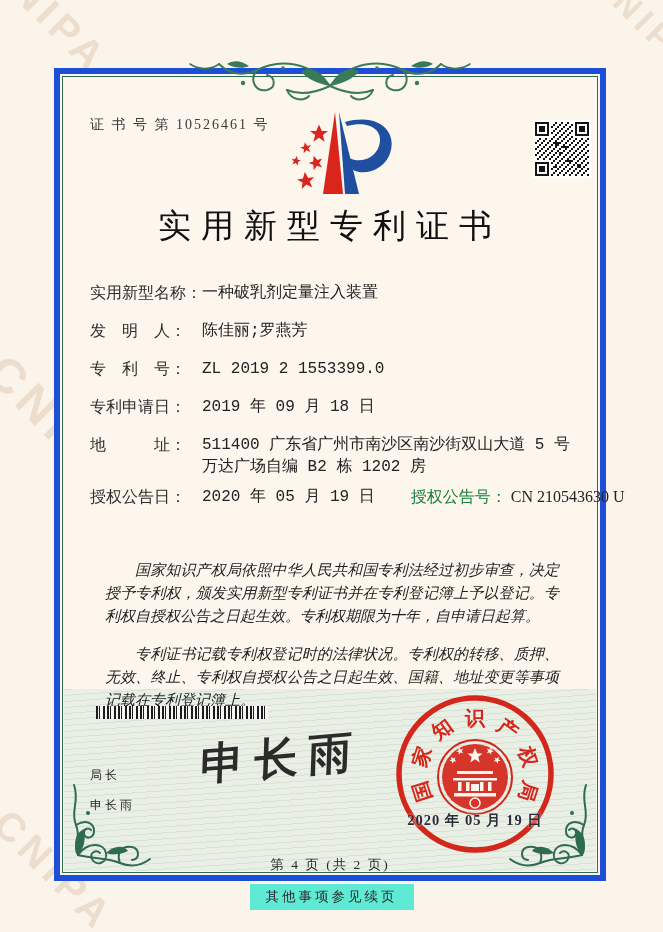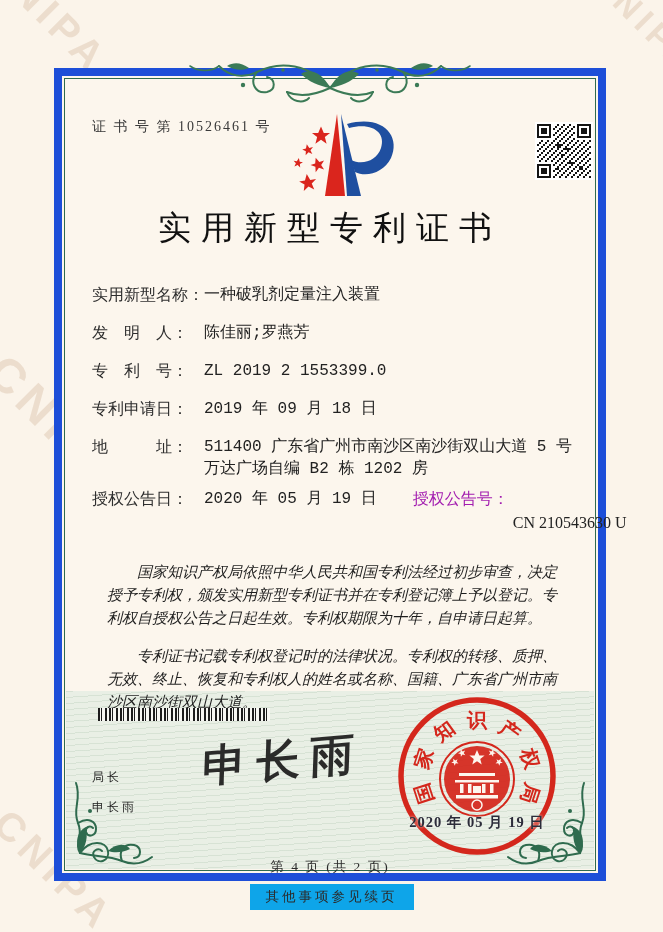--- a/index.html
+++ b/index.html
@@ -15,21 +15,21 @@
     transform:rotate(45deg);letter-spacing:6px;pointer-events:none;z-index:1;
   }
   .redtex{
     position:absolute;width:110px;height:30px;opacity:.55;z-index:1;pointer-events:none;
     background:repeating-radial-gradient(circle at 50% 160%,rgba(214,64,52,.16) 0 2px,transparent 2px 9px);
     transform:rotate(-12deg);
   }
   
   .frame{
     position:absolute;left:54px;top:68px;width:552px;height:813px;
-    border:8px solid #1d4ed8;background:#fcf6ed;box-sizing:border-box;z-index:2;
+    border:6px solid #1d4ed8;background:#fcf6ed;box-sizing:border-box;z-index:2;
   }
   .frame .inner-line{
     position:absolute;inset:2px;border:1px solid #2f6b4e;pointer-events:none;
   }
   .band{
     position:absolute;left:4px;right:4px;top:615px;bottom:4px;
     background:
       repeating-linear-gradient(176deg,rgba(142,175,146,.20) 0 1px,transparent 1px 6px),
       #e9efe5;
   }
@@ -38,22 +38,22 @@
   .qr{position:absolute;left:473px;top:46px;width:58px;height:58px;}
   .title{
     position:absolute;left:0;right:0;top:130px;text-align:center;
     font-size:33px;font-weight:normal;letter-spacing:10px;color:#111;
   }
   .fields{position:absolute;left:30px;right:26px;top:208px;font-size:16px;line-height:22px;}
   .frow{display:flex;margin-bottom:16px;}
   .frow .lab{flex:0 0 112px;color:#2e2e2e;}
   .frow .val{flex:1;color:#222;font-family:Liberation Mono, monospace;}
   .frow.addr{margin-bottom:8px;}
-  .frow .lab2{margin-left:36px;color:#a21caf;white-space:nowrap;}
-  .frow .val2{margin-left:4px;white-space:nowrap;color:#222;margin-top:24px;}
+  .frow .lab2{margin-left:36px;color:#15803d;white-space:nowrap;}
+  .frow .val2{margin-left:4px;white-space:nowrap;color:#222;}
   .paras{
     position:absolute;left:30px;right:26px;top:470px;
     font-size:15px;line-height:23px;font-style:italic;color:#1e1e1e;text-align:justify;
   }
   .paras p{margin:15px;text-indent:2em;}
   .barcode{
     position:absolute;left:36px;top:632px;width:172px;height:13px;
     background:repeating-linear-gradient(90deg,#1c1c1c 0 2px,#f6f6f2 2px 3px,#1c1c1c 3px 4px,#f6f6f2 4px 7px,#1c1c1c 7px 9px,#f6f6f2 9px 11px);
   }
   .director{position:absolute;left:30px;top:686px;font-size:12px;letter-spacing:3px;color:#1f1f1f;line-height:30px;}
@@ -64,21 +64,21 @@
   }
   .seal{position:absolute;left:333px;top:618px;width:164px;height:164px;}
   .seal-date{
     position:absolute;left:0;right:0;bottom:26px;text-align:center;
     font-size:14.5px;font-weight:bold;letter-spacing:1px;color:#2c2c3a;
     text-shadow:0 0 3px #eef2ea;white-space:nowrap;
   }
   .page-info{position:absolute;left:0;right:0;top:782px;text-align:center;font-size:13.5px;letter-spacing:2px;color:#2b2b2b;}
   .footer-note{
     position:absolute;left:50%;transform:translateX(-50%);top:884px;
-    background:#0ea5e9;padding:4px 16px;font-size:13.5px;letter-spacing:3px;color:#2b2b2b;z-index:3;
+    background:#5eead4;padding:4px 16px;font-size:13.5px;letter-spacing:3px;color:#2b2b2b;z-index:3;
   }
   .orn-top{position:absolute;left:50%;transform:translateX(-50%);top:-24px;width:330px;height:62px;z-index:4;}
   .orn-bl{position:absolute;left:2px;bottom:2px;width:90px;height:90px;z-index:4;}
   .orn-br{position:absolute;right:2px;bottom:2px;width:90px;height:90px;z-index:4;transform:scaleX(-1);}
 </style>
 </head>
 <body>
 
 <span class="wm" style="left:-28px;top:-10px;font-size:40px;">CNIPA</span>
 <span class="wm" style="left:578px;top:2px;font-size:34px;">CNIPA</span>
@@ -210,21 +210,21 @@
     <div class="frow">
       <span class="lab">授权公告日：</span>
       <span class="val" style="flex:0 0 auto;">2020 年 05 月 19 日</span>
       <span class="lab2">授权公告号：</span>
       <span class="val2">CN 210543630 U</span>
     </div>
   </div>
 
   <div class="paras">
     <p>国家知识产权局依照中华人民共和国专利法经过初步审查，决定授予专利权，颁发实用新型专利证书并在专利登记簿上予以登记。专利权自授权公告之日起生效。专利权期限为十年，自申请日起算。</p>
-    <p>专利证书记载专利权登记时的法律状况。专利权的转移、质押、无效、终止、恢复和专利权人的姓名或名称、国籍、广东省广州市南沙区南沙街双山大道。</p>
+    <p>专利证书记载专利权登记时的法律状况。专利权的转移、质押、无效、终止、专利权自授权公告之日起生效、国籍、地址变更等事项记载在专利登记簿上。</p>
   </div>
 
   <div class="barcode"></div>
 
   <div class="director">
     <div>局长</div>
     <div>申长雨</div>
   </div>
 
   <div class="signature">申长雨</div>

